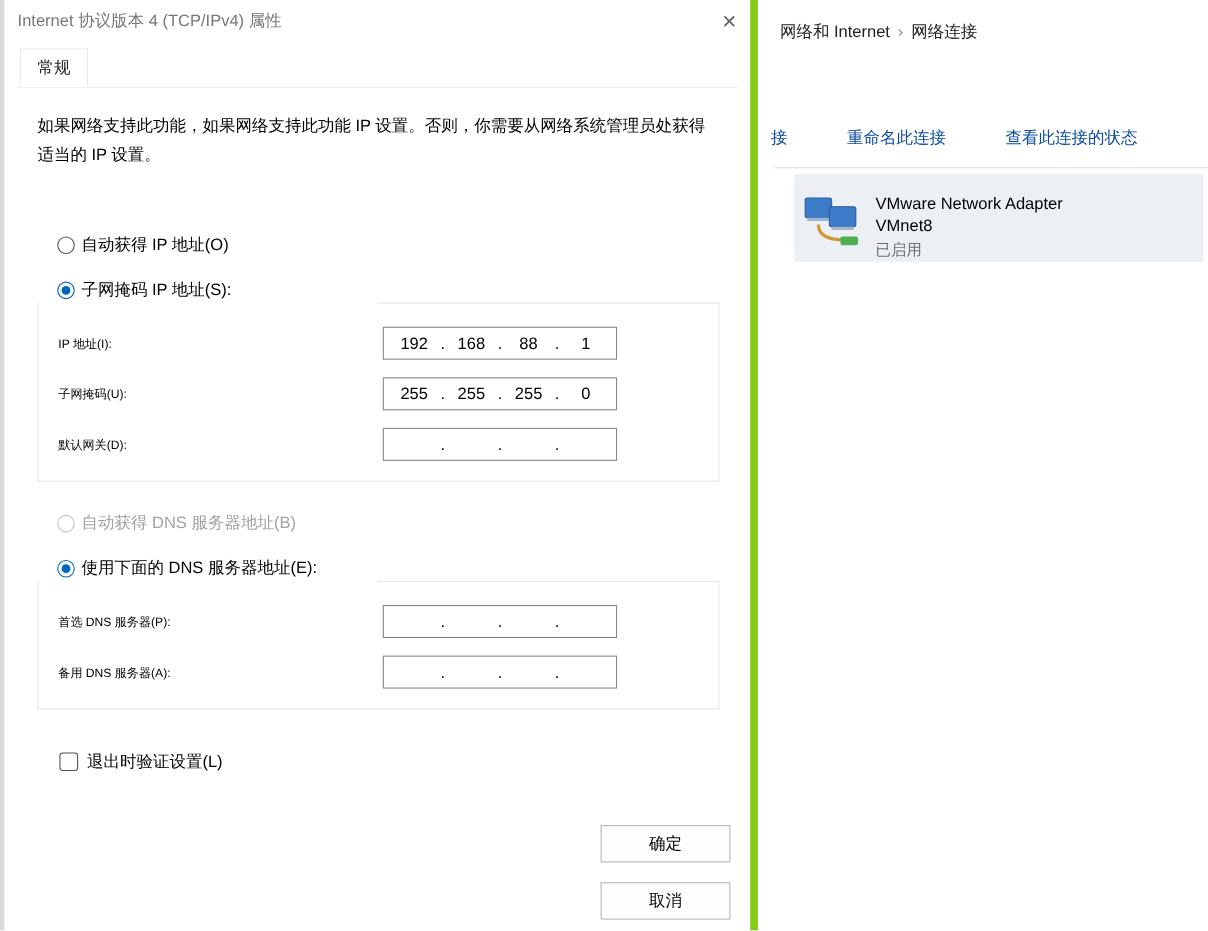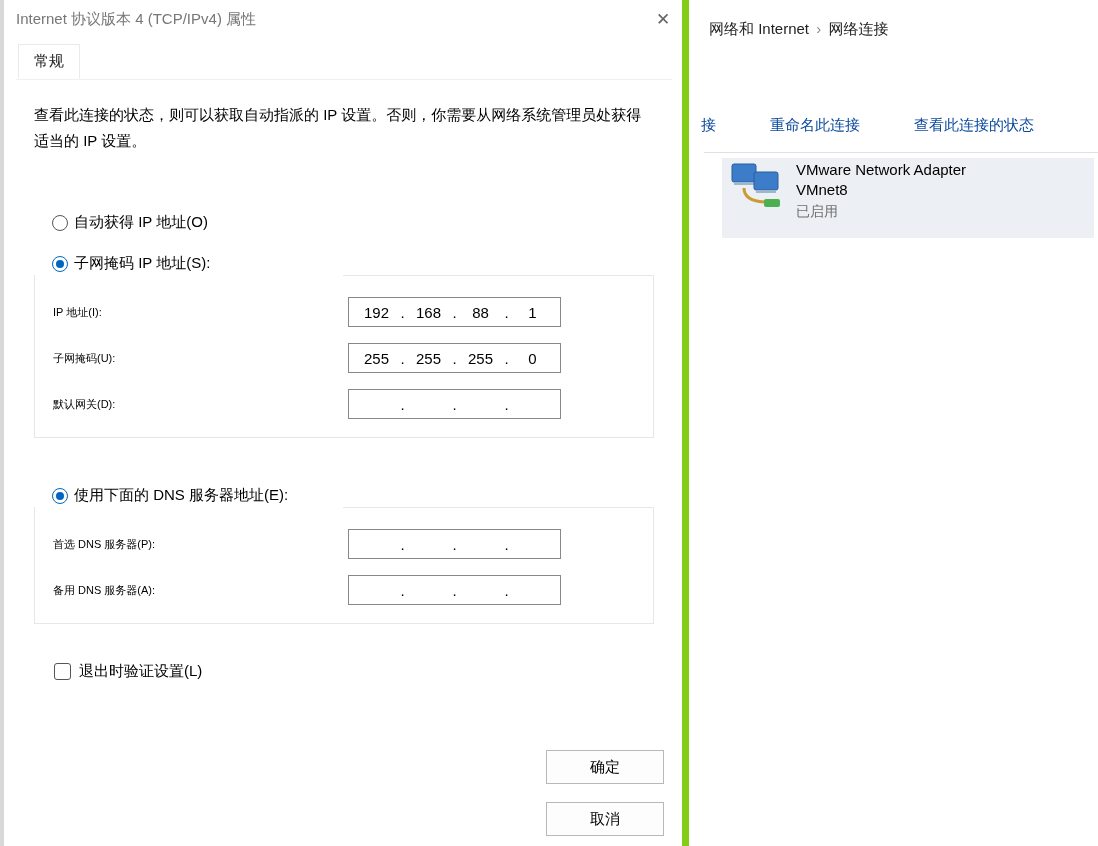--- a/index.html
+++ b/index.html
@@ -39,21 +39,21 @@
     top: 152px; left: 700px;
     width: 398px; height: 1px;
     background: #e0e0e0;
   }
   .adapter-row {
     position: absolute;
     top: 158px; left: 718px;
     width: 372px; height: 80px;
     background: #eceff3;
     display: flex; align-items: flex-start;
-    padding: 0 6px 0 6px;
+    padding: 16px 6px 0 6px;
   }
   .adapter-icon {
     width: 60px; height: 60px;
     position: relative;
     margin-right: 8px;
   }
   .adapter-icon svg { width: 60px; height: 60px; }
   .adapter-text { padding-top: 2px; }
   .adapter-title { font-size: 15px; color: #000; line-height: 1.35; }
   .adapter-status { font-size: 14px; color: #6f6f6f; margin-top: 2px; }
@@ -217,21 +217,21 @@
 <div class="dialog">
   <div class="titlebar">
     <span>Internet 协议版本 4 (TCP/IPv4) 属性</span>
     <span class="spacer"></span>
     <span class="close-x">✕</span>
   </div>
   <div class="tab-strip">
     <div class="tab">常规</div>
   </div>
   <div class="content">
-    <div class="desc">查看此连接的状态，则可以获取自动指派的 IP 设置。否则，你需要从网络系统管理员处获得适当的 IP 设置。</div>
+    <div class="desc">如果网络支持此功能，如果网络支持此功能 IP 设置。否则，你需要从网络系统管理员处获得适当的 IP 设置。</div>
 
     <div class="section1">
       <div class="radio-row" style="padding-left:18px;">
         <span class="radio"></span>
         <span class="radio-label">自动获得 IP 地址(O)</span>
       </div>
       <div style="height:14px;"></div>
       <div class="group-wrap">
         <div class="radio-row group-radio-above">
           <span class="radio selected"></span>
@@ -272,20 +272,24 @@
               <span class="oct"></span>
                 <span class="dot">.</span>
               <span class="oct"></span>
             </div>
           </div>
         </div>
       </div>
     </div>
 
     <div class="section2">
+      <div class="radio-row" style="padding-left:18px;">
+        <span class="radio disabled"></span>
+        <span class="radio-label disabled">自动获得 DNS 服务器地址(B)</span>
+      </div>
       <div style="height:14px;"></div>
       <div class="group-wrap">
         <div class="radio-row group-radio-above">
           <span class="radio selected"></span>
           <span class="radio-label">使用下面的 DNS 服务器地址(E):</span>
         </div>
         <div class="group">
           <div class="field-row">
             <div class="field-label">首选 DNS 服务器(P):</div>
             <div class="ip-input">

